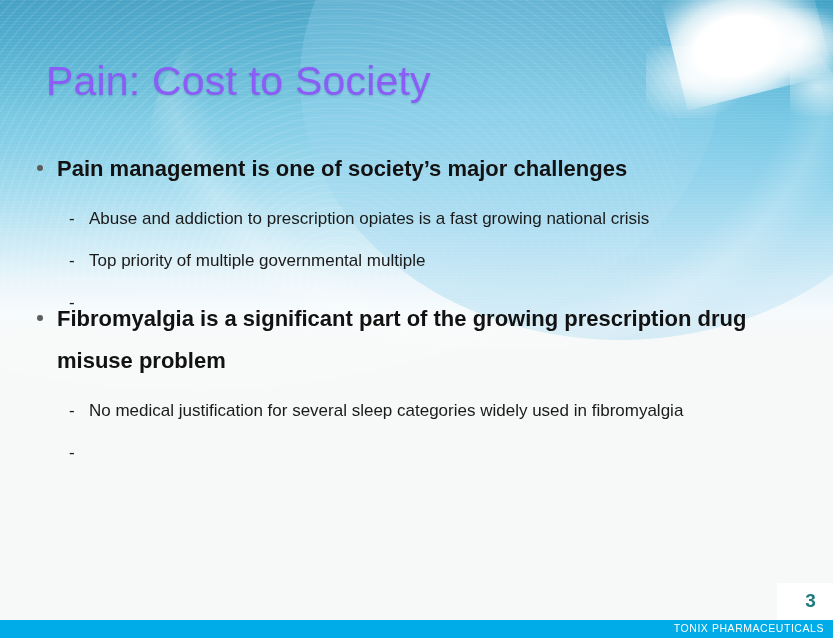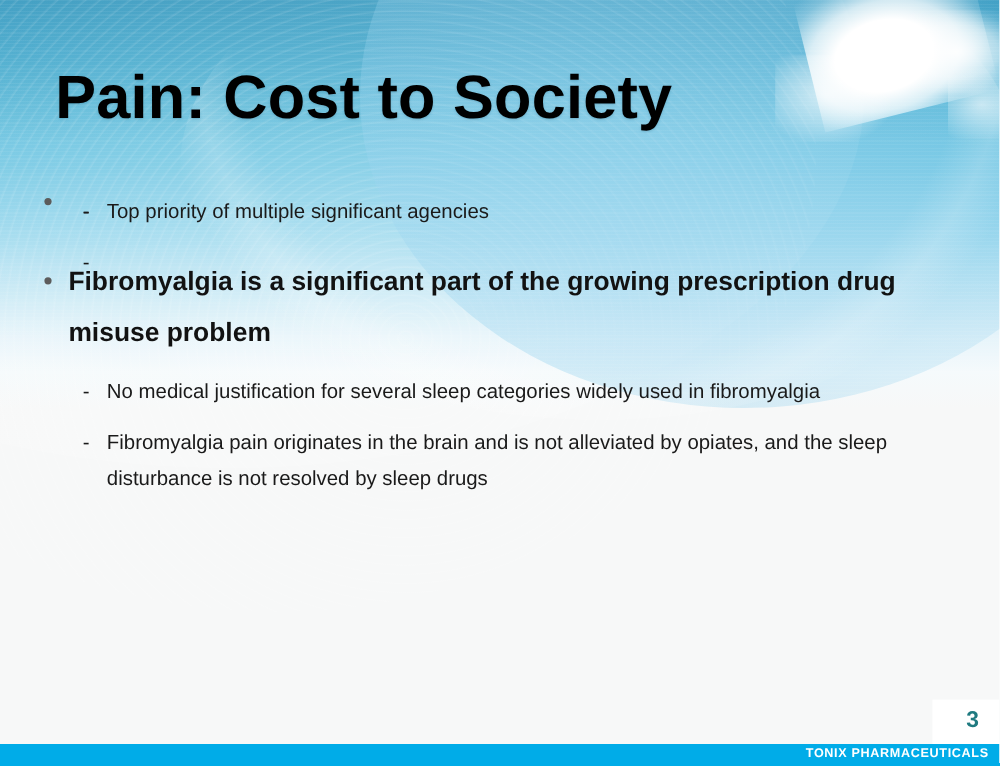--- a/index.html
+++ b/index.html
@@ -111,24 +111,24 @@
     left: 790px; top: 58px;
     width: 70px; height: 58px;
     background: radial-gradient(ellipse at 40% 50%, rgba(255,255,255,0.60) 0%, rgba(255,255,255,0.22) 50%, rgba(255,255,255,0) 80%);
   }
 
   
   .title {
     position: absolute;
     left: 46px;
     top: 57px;
-    font-size: 51px;
+    font-size: 41px;
     line-height: 48px;
-    color: #000000;
-    font-weight: 700;
+    color: #8b5cf6;
+    font-weight: 400;
     letter-spacing: 0.2px;
     white-space: nowrap;
     text-shadow: 0 1px 2px rgba(30,90,120,0.28);
   }
 
   
   .body {
     position: absolute;
     left: 0;
     top: 148px;
@@ -199,21 +199,21 @@
     top: 620px;
     width: 833px;
     height: 18px;
     background: #00ace8;
   }
   .footertext {
     position: absolute;
     right: 9px;
     top: 622px;
     font-size: 10.5px;
-    font-weight: bold;
+    font-weight: normal;
     color: #ffffff;
     letter-spacing: 0.55px;
   }
 </style>
 </head>
 <body>
 
 <div class="slide">
 
   <div class="bg-base"></div>
@@ -227,48 +227,49 @@
   <div class="cloud3"></div>
   <div class="cloud4"></div>
   <div class="scan"></div>
 
   <div class="title">Pain: Cost to Society</div>
 
   <div class="body">
 
     <div class="lvl1">
       <span class="dot"></span>
+      <span>Pain management is one of society’s major challenges</span>
     </div>
 
     <div class="lvl2 sp-1">
       <span class="dash">-</span>
+      <span>Abuse and addiction to prescription opiates is a fast growing national crisis</span>
     </div>
 
     <div class="lvl2 sp-2">
       <span class="dash">-</span>
-      <span>Top priority of multiple significant agencies</span>
+      <span>Top priority of multiple governmental multiple</span>
     </div>
 
     <div class="lvl2 sp-2">
       <span class="dash">-</span>
     </div>
 
     <div class="lvl1 gap-block">
       <span class="dot"></span>
       <span>Fibromyalgia is a significant part of the growing prescription drug misuse problem</span>
     </div>
 
     <div class="lvl2 sp-1">
       <span class="dash">-</span>
       <span>No medical justification for several sleep categories widely used in fibromyalgia</span>
     </div>
 
     <div class="lvl2 sp-2">
       <span class="dash">-</span>
-      <span>Fibromyalgia pain originates in the brain and is not alleviated by opiates, and the sleep disturbance is not resolved by sleep drugs</span>
     </div>
 
   </div>
 
   <div class="pagebox"></div>
   <div class="pagenum">3</div>
   <div class="footerbar"></div>
   <div class="footertext">TONIX PHARMACEUTICALS</div>
 
 </div>

